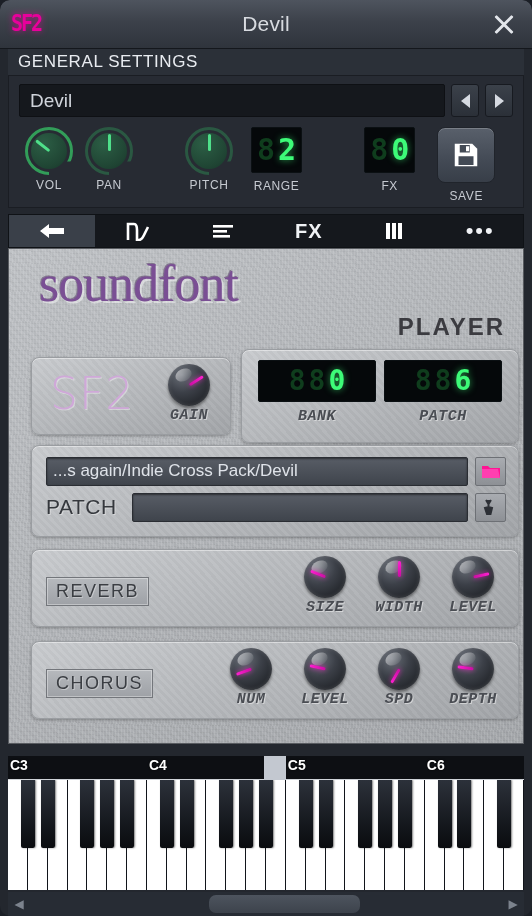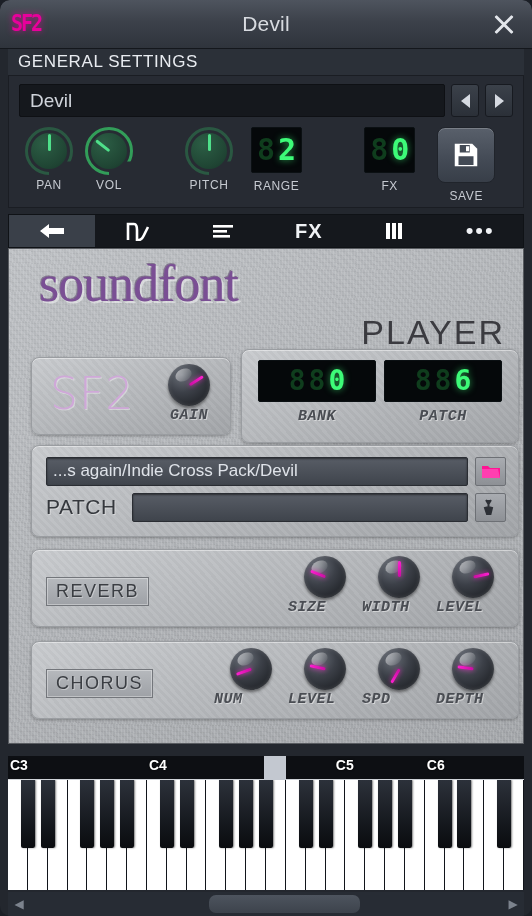--- a/index.html
+++ b/index.html
@@ -165,21 +165,21 @@
 
   .sf-title {
     position:absolute; left:30px; top:4px;
     font-family:Liberation Serif, serif;
     font-size:52px; line-height:62px; letter-spacing:-1px;
     color:#7a4f94;
     text-shadow:2px 2px 0 rgba(255,255,255,.45), -1px -1px 0 rgba(60,30,80,.45);
   }
   .sf-sub {
     position:absolute; right:18px; top:64px;
-    font-size:34px; letter-spacing:2px; color:#3b3b40;
+    font-size:24px; letter-spacing:2px; color:#3b3b40;font-weight:bold;
   }
 
   .inner-panel {
     position:absolute;
     background:
       linear-gradient(160deg, rgba(255,255,255,.22), rgba(0,0,0,.12)),
       repeating-linear-gradient(47deg, #bcbfc3 0 3px, #b4b7bb 3px 6px);
     border:1px solid #9a9da1;
     border-radius:8px;
     box-shadow:inset 0 1px 0 rgba(255,255,255,.45), 0 1px 3px rgba(0,0,0,.28);
@@ -265,21 +265,21 @@
   .fx-tag {
     position:absolute; left:14px; top:27px;
     padding:3px 9px;
     background:linear-gradient(180deg,#b6b9bd,#9ea1a6);
     border:1px solid #73767b;
     box-shadow:inset 0 0 0 1px rgba(255,255,255,.35);
     font-size:18px; letter-spacing:1.5px; color:#3b3e43; cursor:pointer;
     text-shadow:1px 1px 0 rgba(255,255,255,.35);
   }
   .fx-knobs { position:absolute; right:8px; top:6px; display:flex; }
-  .fx-knobs .kcell { width:74px; }
+  .fx-knobs .kcell { width:74px; text-align:center; }
 
   
   .kb-wrap { position:absolute; left:8px; right:8px; top:756px; bottom:0; }
   .kb-octaves {
     position:relative; height:24px; background:#0d0f13;
     border-bottom:1px solid #cfd3d8;
   }
   .oct-label {
     position:absolute; top:1px; font-size:14px; color:#fff; font-weight:bold;
     text-shadow:0 0 2px #000;
@@ -332,34 +332,34 @@
           </div>
         <div class="navbtn">
             <div class="tri tri-r"></div>
           </div>
       </div>
 
       <div class="knob-row">
 
         <div class="kslot">
           <div class="gknob">
+            <div class="ring" style="border-color: rgb(61, 251, 120);"></div>
+            <div class="cap"></div>
+            <div class="ptr" id="volptr" style="transform: rotate(-52deg);"></div>
+          </div>
+          <div class="klabel">VOL</div>
+        </div>
+
+        <div class="kslot">
+          <div class="gknob">
             <div class="ring"></div>
             <div class="cap"></div>
             <div class="ptr" id="panptr" style="transform: rotate(0deg);"></div>
           </div>
           <div class="klabel">PAN</div>
-        </div>
-
-        <div class="kslot">
-          <div class="gknob">
-            <div class="ring" style="border-color: rgb(61, 251, 120);"></div>
-            <div class="cap"></div>
-            <div class="ptr" id="volptr" style="transform: rotate(-52deg);"></div>
-          </div>
-          <div class="klabel">VOL</div>
         </div>
 
         <div class="kslot pitch">
           <div class="gknob">
             <div class="ring"></div>
             <div class="cap"></div>
             <div class="ptr" id="pitchptr" style="transform: rotate(0deg);"></div>
           </div>
           <div class="klabel">PITCH</div>
         </div>
@@ -553,21 +553,21 @@
           <div class="dlabel">DEPTH</div>
         </div>
       </div>
     </div>
   </div>
 
   <div class="kb-wrap">
     <div class="kb-octaves" id="kb-octaves">
         <div class="oct-label" style="left:2px;">C3</div>
         <div class="oct-label" style="left:140.92307692307693px;">C4</div>
-        <div class="oct-label" style="left:279.84615384615387px;margin-left:48px;">C5</div>
+        <div class="oct-label" style="left:279.84615384615387px;">C5</div>
         <div class="oct-label" style="left:418.7692307692308px;">C6</div>
         <div class="oct-marker" style="left:255.84615384615387px;"></div>
       </div>
     <div class="kb-keys" id="kb-keys">
         <div class="wkey" style="left:0px;width:19.846153846153847px;"></div>
         <div class="wkey" style="left:19.846153846153847px;width:19.846153846153847px;"></div>
         <div class="wkey" style="left:39.69230769230769px;width:19.846153846153847px;"></div>
         <div class="wkey" style="left:59.53846153846154px;width:19.846153846153847px;"></div>
         <div class="wkey" style="left:79.38461538461539px;width:19.846153846153847px;"></div>
         <div class="wkey" style="left:99.23076923076923px;width:19.846153846153847px;"></div>

